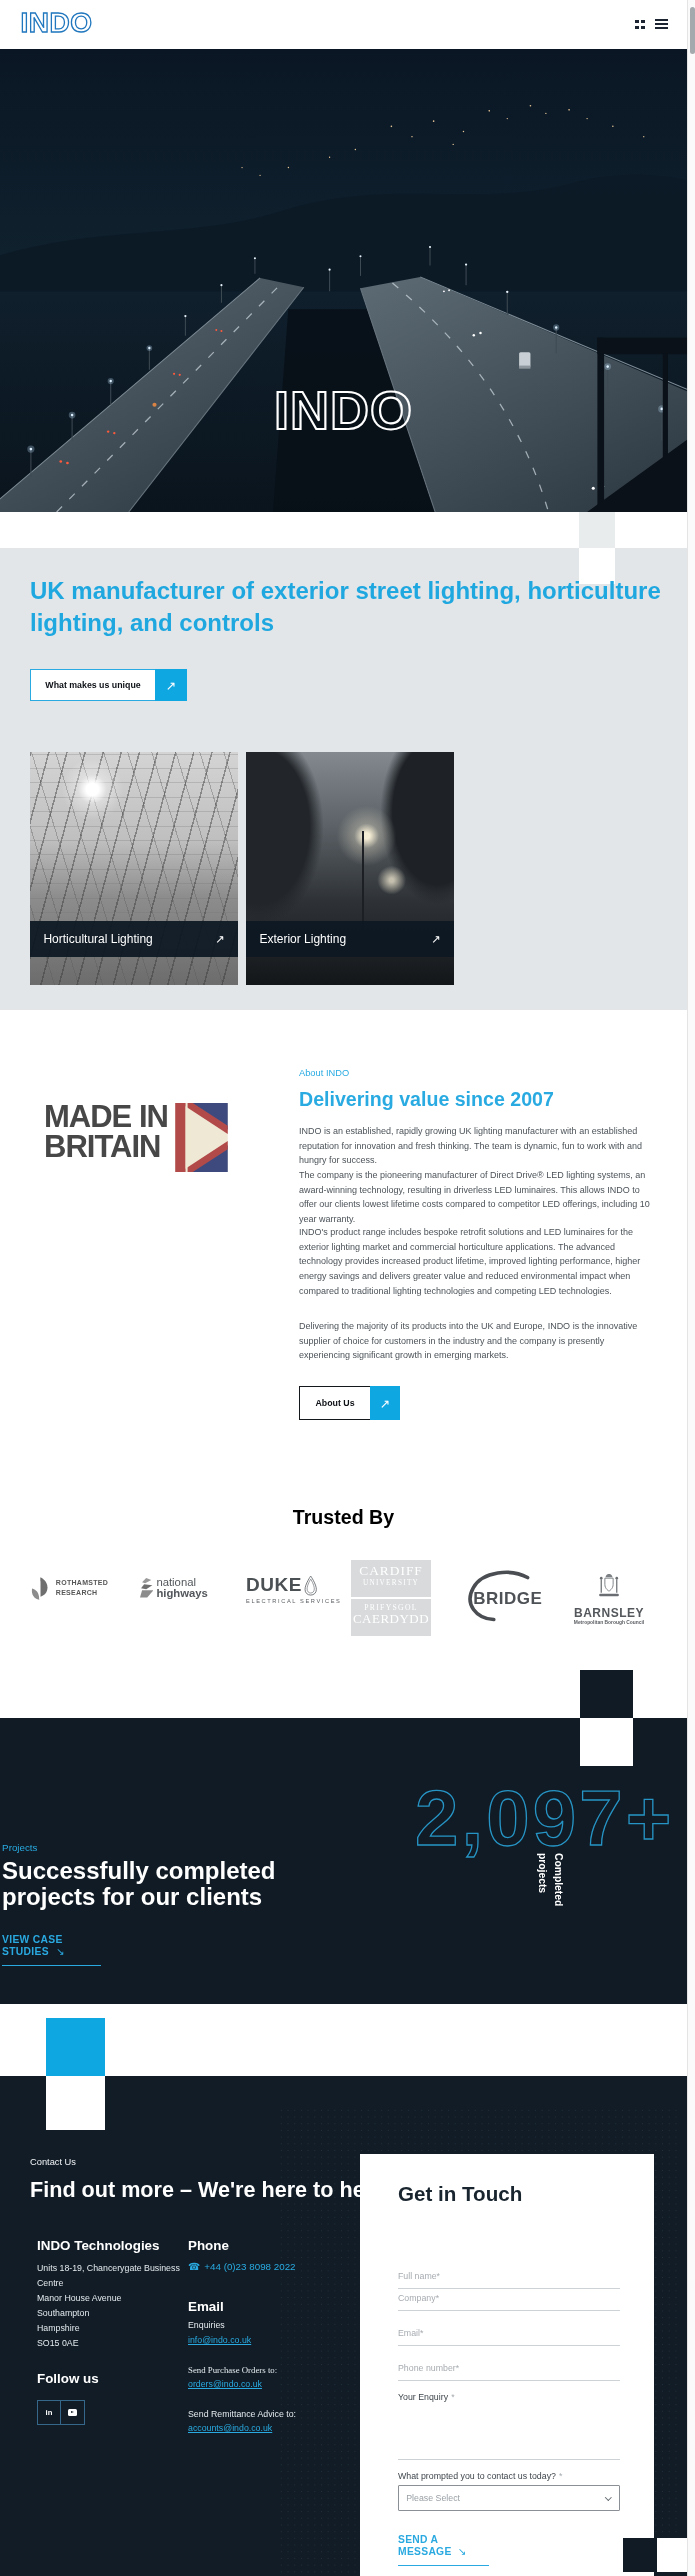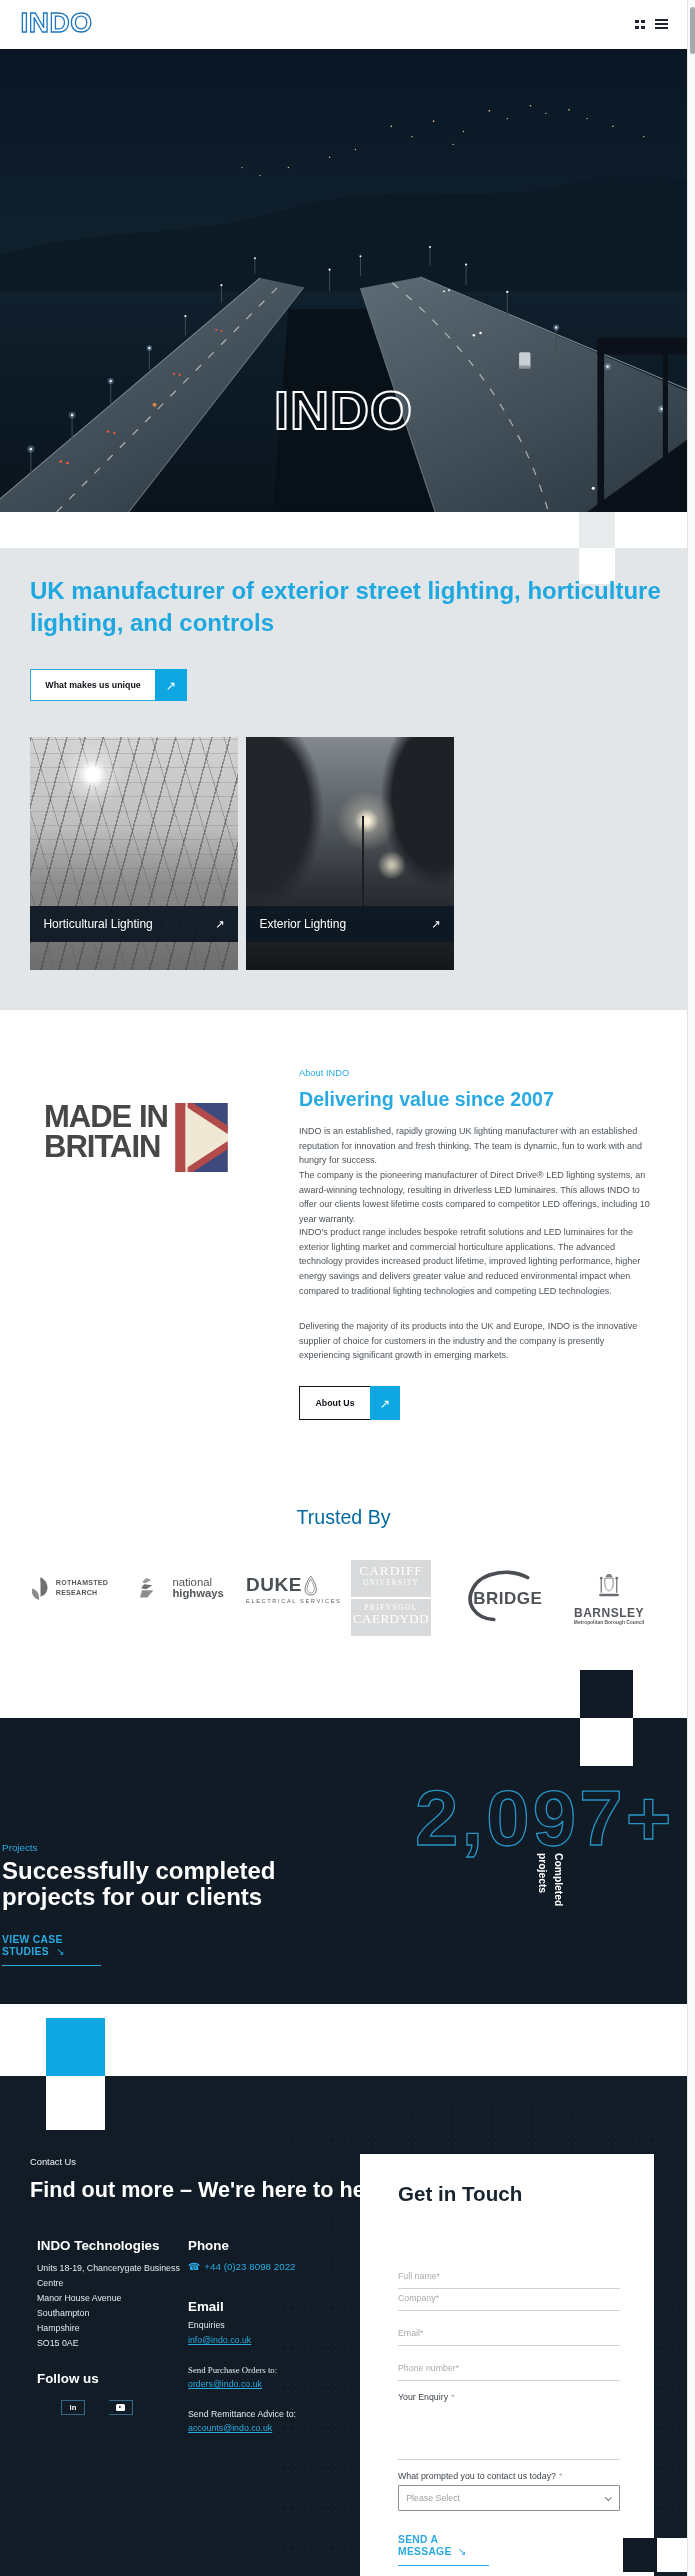--- a/index.html
+++ b/index.html
@@ -30,21 +30,21 @@
 
   
   #intro { position:absolute; left:0; top:548px; width:687px; height:462px; background:#e2e6e9; }
   #intro h1 { position:absolute; left:30px; top:27px; width:644px; font-size:24px; line-height:1.32; font-weight:700; color:#1fa7e0; }
   .btn { display:flex; align-items:stretch; cursor:pointer; }
   .btn .bl { display:flex; align-items:center; justify-content:center; background:#fff; font-weight:700; color:#0d1116; }
   .btn .ba { display:flex; align-items:center; justify-content:center; background:#0fa7e2; color:#fff; }
   #intro-btn { position:absolute; left:30px; top:121px; height:32px; }
   #intro-btn .bl { width:125px; border:1px solid #29abe2; border-right:none; font-size:8.8px; }
   #intro-btn .ba { width:32px; font-size:12.4px; }
-  .card { position:absolute; top:189px; width:208px; height:233px; overflow:hidden; }
+  .card { position:absolute; top:204px; width:208px; height:233px; overflow:hidden; }
   .card .bar { position:absolute; left:0; right:0; bottom:28px; height:36px; background:rgba(13,24,34,.93);
     display:flex; align-items:center; padding:0 13.4px; color:#fff; }
   .card .bar .lbl { font-size:12px; font-weight:400; }
   .card .bar .arr { margin-left:auto; font-size:11.3px; }
   #card1 { left:30px; background:
     radial-gradient(circle at 30% 16%, #ffffff 0 6.2px, rgba(255,255,255,.35) 14.4px, transparent 31px),
     repeating-linear-gradient(105deg, rgba(55,55,55,.45) 0 1.5px, transparent 1.5px 17.5px),
     repeating-linear-gradient(73deg, rgba(90,90,90,.38) 0 1px, transparent 1px 23px),
     repeating-linear-gradient(0deg, rgba(115,115,115,.28) 0 1px, transparent 1px 14.4px),
     linear-gradient(180deg,#d4d4d4 0%,#bfbfbf 38%,#8d8d8d 62%,#6c6c6c 100%); }
@@ -60,25 +60,25 @@
   #about { position:absolute; left:0; top:1010px; width:687px; height:708px; background:#fff; }
   #mib { position:absolute; left:44px; top:92px; display:flex; }
   #mib .t { font-size:31px; line-height:0.98; font-weight:700; letter-spacing:-1px; color:#474747; }
   #mib svg { margin-left:7.2px; margin-top:1px; }
   .kicker { font-size:9.3px; color:#29abe2; }
   #about h2 { position:absolute; left:299px; top:78px; font-size:19.6px; font-weight:700; color:#29abe2; }
   .para { position:absolute; left:299px; width:355px; font-size:9px; line-height:14.7px; color:#4c5359; }
   #about-btn { position:absolute; left:299px; top:376px; height:34px; }
   #about-btn .bl { width:71px; border:0.8px solid #14181c; border-right:none; font-size:8.8px; }
   #about-btn .ba { width:30px; font-size:12.4px; }
-  #trusted-h { position:absolute; left:0; top:496px; width:687px; text-align:center; font-size:19.6px; font-weight:400; color:#0369a1; }
+  #trusted-h { position:absolute; left:0; top:496px; width:687px; text-align:center; font-size:19.6px; font-weight:700; color:#000000; }
   .tlogo { position:absolute; color:#54585c; }
   .lg-roth { left:30px; top:566px; display:flex; align-items:center; gap:5.2px; }
   .lg-roth .tx { font-size:7px; font-weight:700; letter-spacing:0.3px; line-height:1.5; color:#575757; }
-  .lg-nh { left:140px; top:567px; display:flex; align-items:center; gap:19px; }
+  .lg-nh { left:140px; top:567px; display:flex; align-items:center; gap:3px; }
   .lg-nh .tx { font-size:11.3px; line-height:.95; color:#53575b; }
   .lg-nh .tx b { font-weight:700; }
   .lg-duke { left:246px; top:565px; }
   .lg-duke .row { display:flex; align-items:flex-start; gap:2.1px; }
   .lg-duke .word { font-size:19px; font-weight:700; letter-spacing:0.5px; color:#4b5054; line-height:1; }
   .lg-duke .sub { font-size:5.7px; letter-spacing:1.6px; color:#5a5f63; margin-top:2.1px; }
   .lg-cu { left:351px; top:550px; width:80px; }
   .lg-cu .blk { background:#d8dadb; color:#fff; text-align:center; font-family:"Liberation Serif",serif; padding:4.1px 0; height:37px; }
   .lg-cu .blk+.blk { margin-top:1.5px; }
   .lg-cu .b1 { font-size:13.4px; letter-spacing:1px; line-height:1.1; }
@@ -106,21 +106,21 @@
   
   #contact { position:absolute; left:0; top:2076px; width:687px; height:542px; background:#111c26; color:#fff; }
   #contact .dots { position:absolute; left:278px; top:31px; width:402px; height:484px; opacity:.45; pointer-events:none;
     background:radial-gradient(rgba(84,110,134,.55) 0.5px, transparent 0.7px); background-size:6.7px 6.7px; }
   #contact .kick { position:absolute; left:30px; top:81px; font-size:9.3px; color:#f2f5f7; }
   #contact h2 { position:absolute; left:30px; top:101px; font-size:21.6px; font-weight:700; }
   .c-h { font-size:13.4px; font-weight:700; color:#fff; }
   .c-t { font-size:8.8px; color:#e4eaee; }
   .c-link { font-size:8.8px; color:#29abe2; text-decoration:underline; cursor:pointer; }
   #soc { position:absolute; left:37px; top:324px; display:flex; }
-  #soc .sb { width:24px; height:15px; border:0.5px solid #35678a; display:flex; align-items:center; justify-content:center; cursor:pointer;margin-left:24px; }
+  #soc .sb { width:24px; height:25px; border:0.5px solid #35678a; display:flex; align-items:center; justify-content:center; cursor:pointer; }
   #soc .sb+.sb { border-left:none; }
   #soc .in { color:#fff; font-weight:700; font-size:7.7px; }
   #soc .yt { width:9.3px; height:6.7px; background:#fff; border-radius:1.5px; position:relative; }
   #soc .yt:after { content:""; position:absolute; left:3.1px; top:1.5px; border-left:3.6px solid #111c26; border-top:1.8px solid transparent; border-bottom:1.8px solid transparent; }
   #fcard { position:absolute; left:360px; top:78px; width:294px; height:449px; background:#fff; color:#1b2b36; }
   #fcard h3 { position:absolute; left:38px; top:28px; font-size:20.6px; font-weight:700; color:#18242e; }
   .fin { position:absolute; left:38px; width:222px; border:none; outline:none; background:transparent;
     font-family:"Liberation Sans",sans-serif; font-size:8.8px; color:#333; border-bottom:0.5px solid #cdd2d6; padding-bottom:7.2px; }
   .fin::placeholder { color:#a7acb1; }
   #f-enq-label { position:absolute; left:38px; top:238px; font-size:8.8px; color:#3f464c; }

